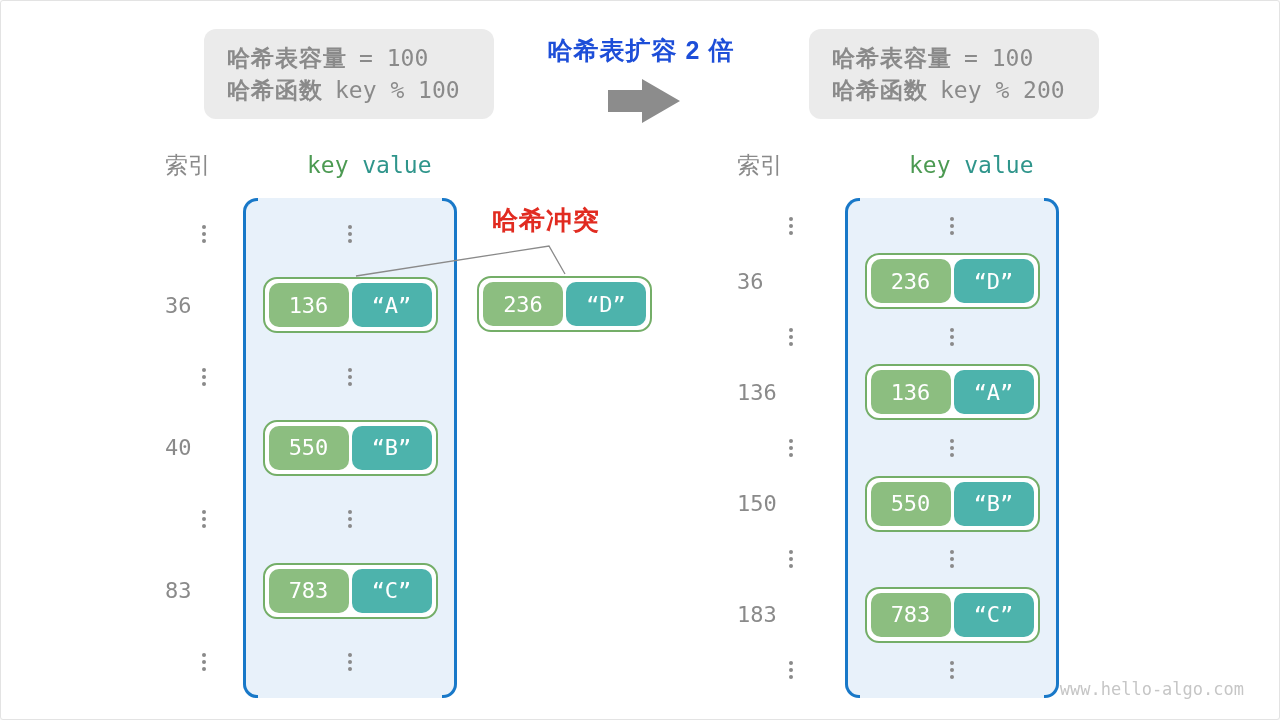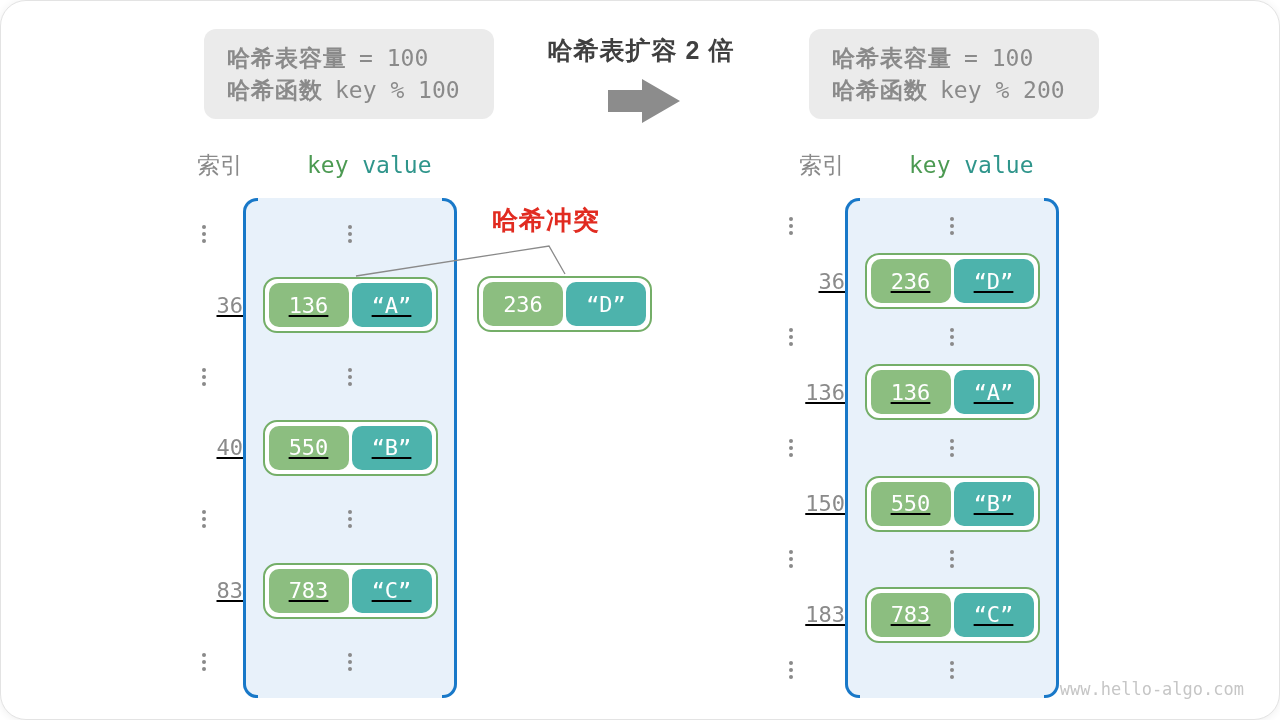--- a/index.html
+++ b/index.html
@@ -7,63 +7,63 @@
     --table-fill:#E8F1FA; --table-border:#1878C8;
     --header-key:#4C9A52; --header-value:#2F958B;
     --collision-red:#E12B20; --muted-gray:#8A8A8A; --arrow-gray:#8C8C8C;
     --info-bg:#EBEBEB; --watermark-gray:#C6C6C6;
   }
   *{box-sizing:border-box; margin:0; padding:0;}
   body{background:#fff; font-family:"Liberation Sans","DejaVu Sans",sans-serif;}
   .mono{font-family:"DejaVu Sans Mono","Liberation Mono",monospace;}
 
   .card{position:relative; width:1280px; height:720px; background:#fff;
-        border:1px solid #e3e3e3; border-radius:26px;
+        border:1px solid #e3e3e3; border-radius:3px;
         box-shadow:0 1px 8px rgba(0,0,0,.07); overflow:hidden;}
 
   
   .info-box{position:absolute; width:290px; height:90px; background:var(--info-bg);
             border-radius:12px; padding:13px 0 0 23px; color:var(--muted-gray);}
   .info-box.left{left:203px; top:28px;}
   .info-box.right{left:808px; top:28px;}
   .info-line{height:32px; display:flex; align-items:center; font-size:23px;}
   .info-line .lbl{font-weight:bold; letter-spacing:1px;}
   .info-line .val{margin-left:12px; font-size:23px;}
 
   
   .caption{position:absolute; left:530px; top:33px; width:220px; text-align:center;
-           font-size:25px; font-weight:bold; color:#404040; letter-spacing:1px;}
+           font-size:25px; font-weight:bold; color:#1d4ed8; letter-spacing:1px;}
   .arrow{position:absolute; left:607px; top:77px;}
 
   
   .panel{position:absolute; top:148px; height:549px;}
   .panel.left{left:164px; width:292px;}
   .panel.right{left:736px; width:322px;}
   .panel.left .idx{width:78px;}
   .panel.right .idx{width:108px;}
-  .idx{flex:none; text-align:right; color:var(--muted-gray); font-size:22px;}
+  .idx{flex:none; text-align:left; color:var(--muted-gray); font-size:22px;}
   .slot{flex:none; width:214px; display:flex; justify-content:center; align-items:center;}
 
   .hdr{height:32px; display:flex; align-items:center;}
   .hdr .idx{font-family:"Liberation Sans","DejaVu Sans",sans-serif; font-size:23px;}
   .hdr .slot .hcell{width:80px; text-align:right; font-size:23px;}
   .hdr .slot .hcell.k{color:var(--header-key); margin-right:3px;}
   .hdr .slot .hcell.v{color:var(--header-value);}
 
   .table-area{position:absolute; top:49px; left:0; right:0; height:500px;}
   .table-bg{position:absolute; top:0; height:500px; width:214px;
             background:var(--table-fill); border-radius:14px;}
   .panel.left .table-bg{left:78px;}
   .panel.right .table-bg{left:108px;}
   .bracket{position:absolute; top:0; bottom:0; width:15px; border:3px solid var(--table-border);}
   .bracket.l{left:0; border-right:none; border-radius:14px 0 0 14px;}
   .bracket.r{right:0; border-left:none; border-radius:0 14px 14px 0;}
 
   .rows{position:absolute; inset:0; display:flex; flex-direction:column;}
-  .row{flex:1; display:flex; align-items:center;text-decoration:underline;}
+  .row{flex:1; display:flex; align-items:center;}
 
   
   .pair{display:flex; gap:3px; background:#fff; border:2px solid var(--pair-border);
         border-radius:14px; padding:4px;}
   .pair .kbox,.pair .vbox{width:80px; height:44px; border-radius:10px; color:#fff;
         font-size:22px; display:flex; align-items:center; justify-content:center;}
   .pair .kbox{background:var(--key-box);}
   .pair .vbox{background:var(--value-box);}
 
   .floating-pair{position:absolute; left:476px; top:275px;}

